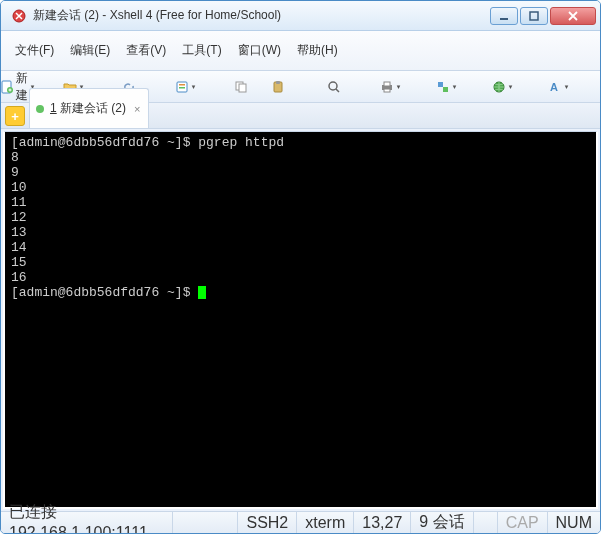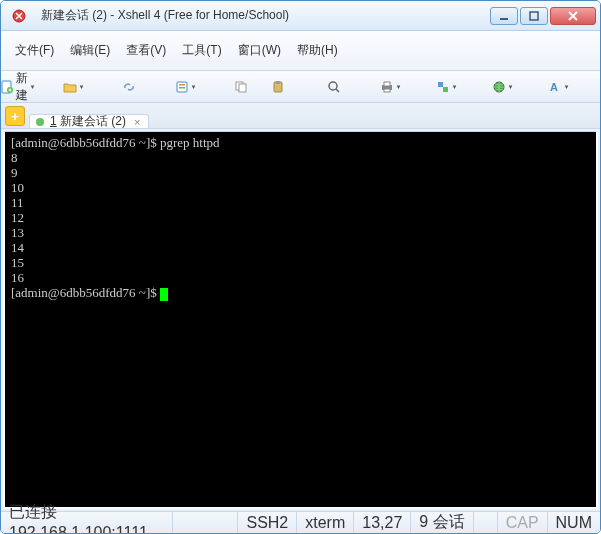--- a/index.html
+++ b/index.html
@@ -1,47 +1,47 @@
 <!DOCTYPE html>
 <html><head>
 <meta charset="utf-8">
 <style>
 * { margin: 0; padding: 0; box-sizing: border-box; font-family: "Microsoft YaHei", "Segoe UI", Tahoma, sans-serif; }
 body { background: #fff; width: 601px; height: 534px; overflow: hidden; }
 
 
 .window { width: 601px; height: 534px; border: 1px solid #4a8bc6; border-radius: 5px; overflow: hidden; background: #eaf1fb; display: flex; flex-direction: column; }
-.titlebar { height: 30px; background: linear-gradient(#f6fafe,#dceaf8); display: flex; align-items: center; padding: 0 4px; border-bottom: 1px solid #b7cfe8; gap: 8px; }
+.titlebar { height: 30px; background: linear-gradient(#f6fafe,#dceaf8); display: flex; align-items: center; padding: 0 4px; border-bottom: 1px solid #b7cfe8; }
 .title-icon { width:16px; height:16px; margin: 0 6px; }
 .title-text { font-size: 12px; color: #333; flex: 1; }
 .win-btns { display: flex; gap: 2px; }
 .win-btn { width: 28px; height: 18px; border: 1px solid #6a9fd3; border-radius: 3px; background: linear-gradient(#f0f6fc,#c9dff3); display:flex; align-items:center; justify-content:center; font-size:10px; color:#3a5b7c; cursor:pointer; }
 .win-btn.close { width:46px; background: linear-gradient(#f3a0a0,#d65b5b); border-color:#c24b4b; color:#fff; }
 
 
 .menubar { height: 40px; background: linear-gradient(#fbfcfe,#eef3fa); border-bottom: 1px solid #c9d7e8; display: flex; align-items: center; padding: 0 6px; font-size: 12px; color:#333; }
 .menu-item { padding: 2px 8px; cursor: pointer; }
 
 
 .toolbar { height: 32px; background: linear-gradient(#fafcfe,#e6eef8); border-bottom: 1px solid #c9d7e8; display:flex; align-items:center; padding: 0 4px; gap: 13px; }
 .tb-sep { width:1px; height:22px; background:#c9d7e8; margin:0 3px; }
 .tb-btn { height:24px; min-width:24px; padding:0 4px; display:flex; align-items:center; justify-content:center; font-size:12px; color:#333; border:1px solid transparent; border-radius:3px; cursor:pointer; gap:2px; }
 .tb-btn .drop { font-size:7px; color:#555; margin-left:1px; }
 .tb-right { margin-left:auto; }
 
 
 .tabbar { height: 26px; background: linear-gradient(#eef3fa,#dfe8f3); border-bottom:1px solid #c9d7e8; display:flex; align-items:flex-end; padding: 0 4px; gap:4px; }
 .add-tab { width:20px; height:20px; background:#ffcc33; border:1px solid #d4a820; border-radius:3px; display:flex; align-items:center; justify-content:center; color:#fff; font-weight:bold; font-size:13px; margin-bottom:2px; cursor:pointer; }
-.tab { height:14px; background:#fefefe; border:1px solid #c9d7e8; border-bottom:none; border-radius:3px 3px 0 0; display:flex; align-items:center; padding:0 6px; font-size:12px; gap:6px;margin-top:16px; }
+.tab { height:40px; background:#fefefe; border:1px solid #c9d7e8; border-bottom:none; border-radius:3px 3px 0 0; display:flex; align-items:center; padding:0 6px; font-size:12px; gap:6px;margin-top:16px; }
 .tab .dot { width:8px; height:8px; border-radius:50%; background:#63c363; }
 .tab .tab-title { color:#333; }
 .tab .tab-close { font-size:11px; color:#888; cursor:pointer; padding:0 2px; }
 
 
-.terminal { flex:1; background:#000; color:#ccc; font-family:Liberation Serif, serif; font-size:13px; line-height:15px; padding:3px 6px; border:2px solid #fff; border-top:1px solid #c9d7e8; margin:2px; overflow:hidden; white-space:pre; }
+.terminal { flex:1; background:#000; color:#ccc; font-family:Liberation Mono, monospace; font-size:13px; line-height:15px; padding:3px 6px; border:2px solid #fff; border-top:1px solid #c9d7e8; margin:2px; overflow:hidden; white-space:pre; }
 .terminal .cursor { display:inline-block; width:8px; height:13px; background:#00ff00; vertical-align:middle; }
 
 
 .statusbar { height:22px; background:linear-gradient(#f4f8fc,#e4ecf6); border-top:1px solid #c9d7e8; display:flex; align-items:center; font-size:16px; color:#333; }
 .status-seg { padding:0 8px; border-right:1px solid #c9d7e8; height:100%; display:flex; align-items:center; }
 .status-seg:last-child { border-right:none; }
 .status-spacer { flex:1; border-right:1px solid #c9d7e8; height:100%; }
 
 
 svg { display:block; }

